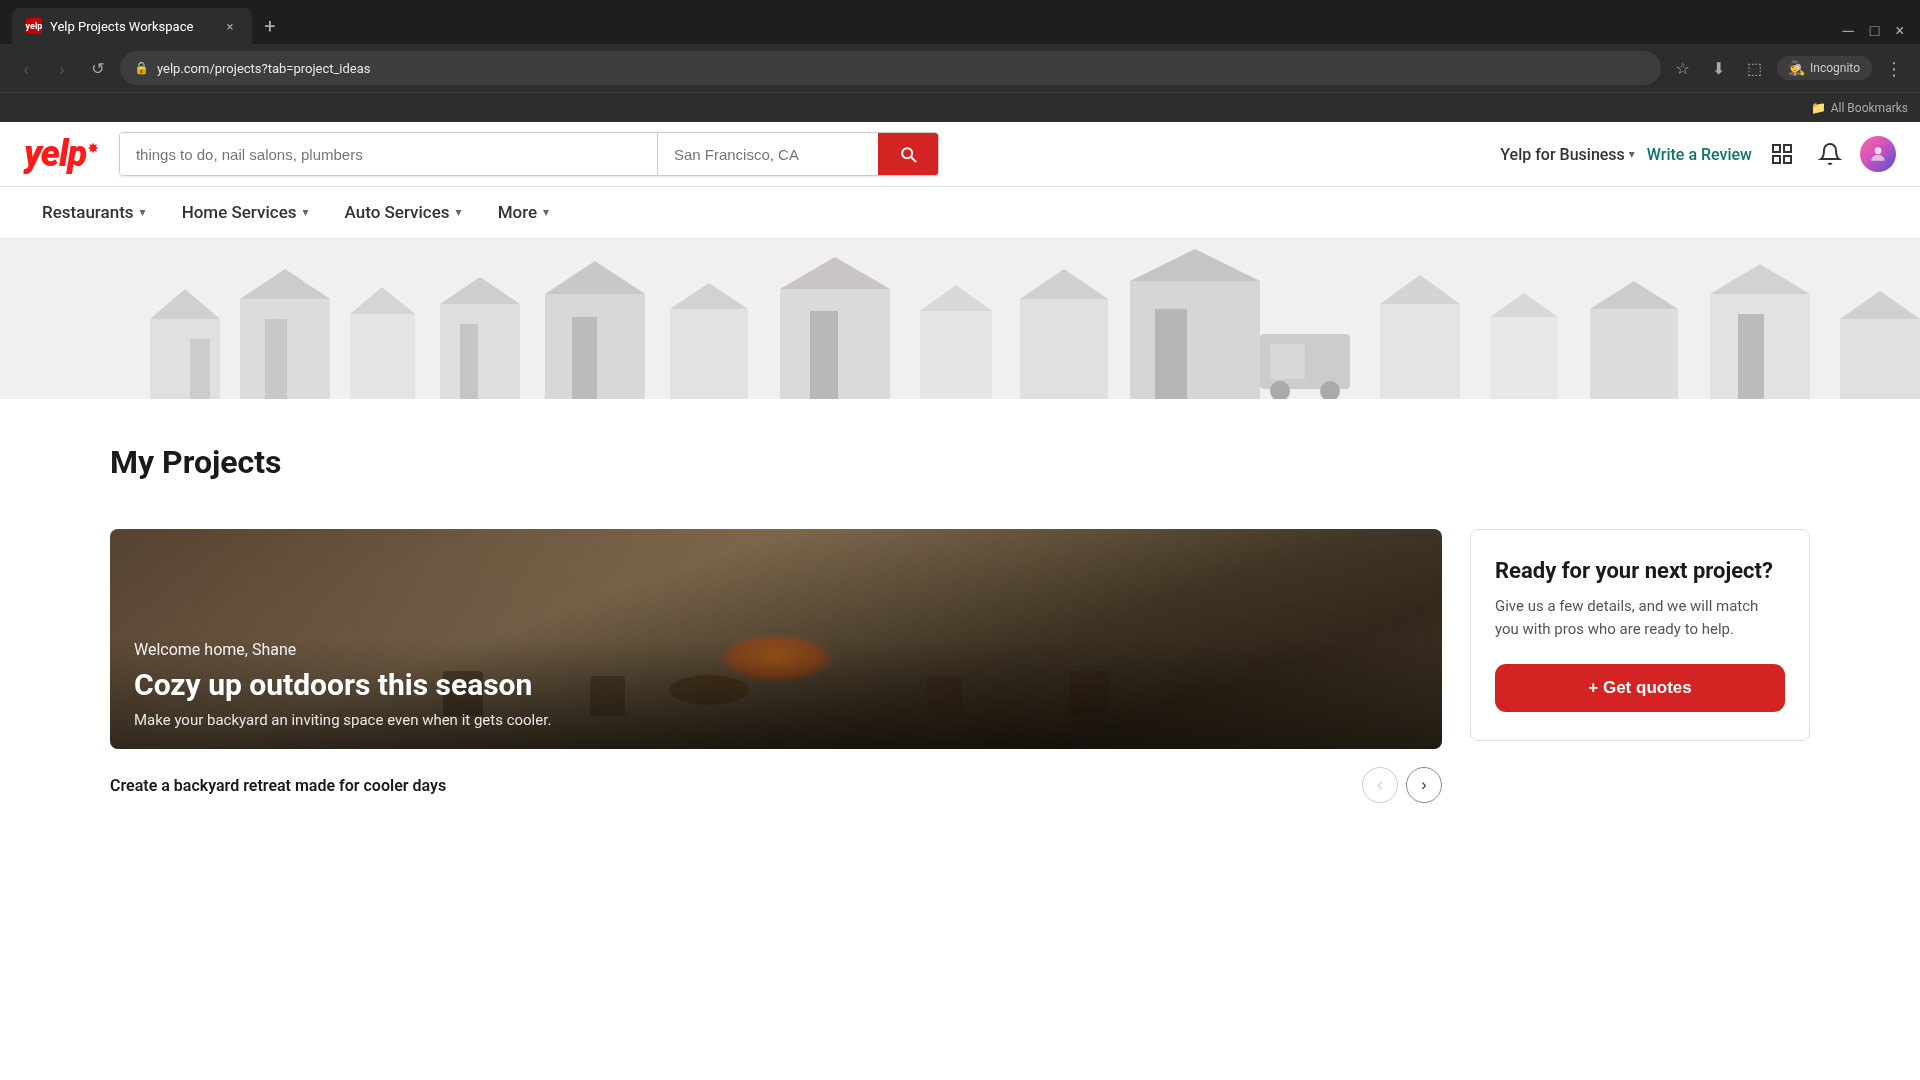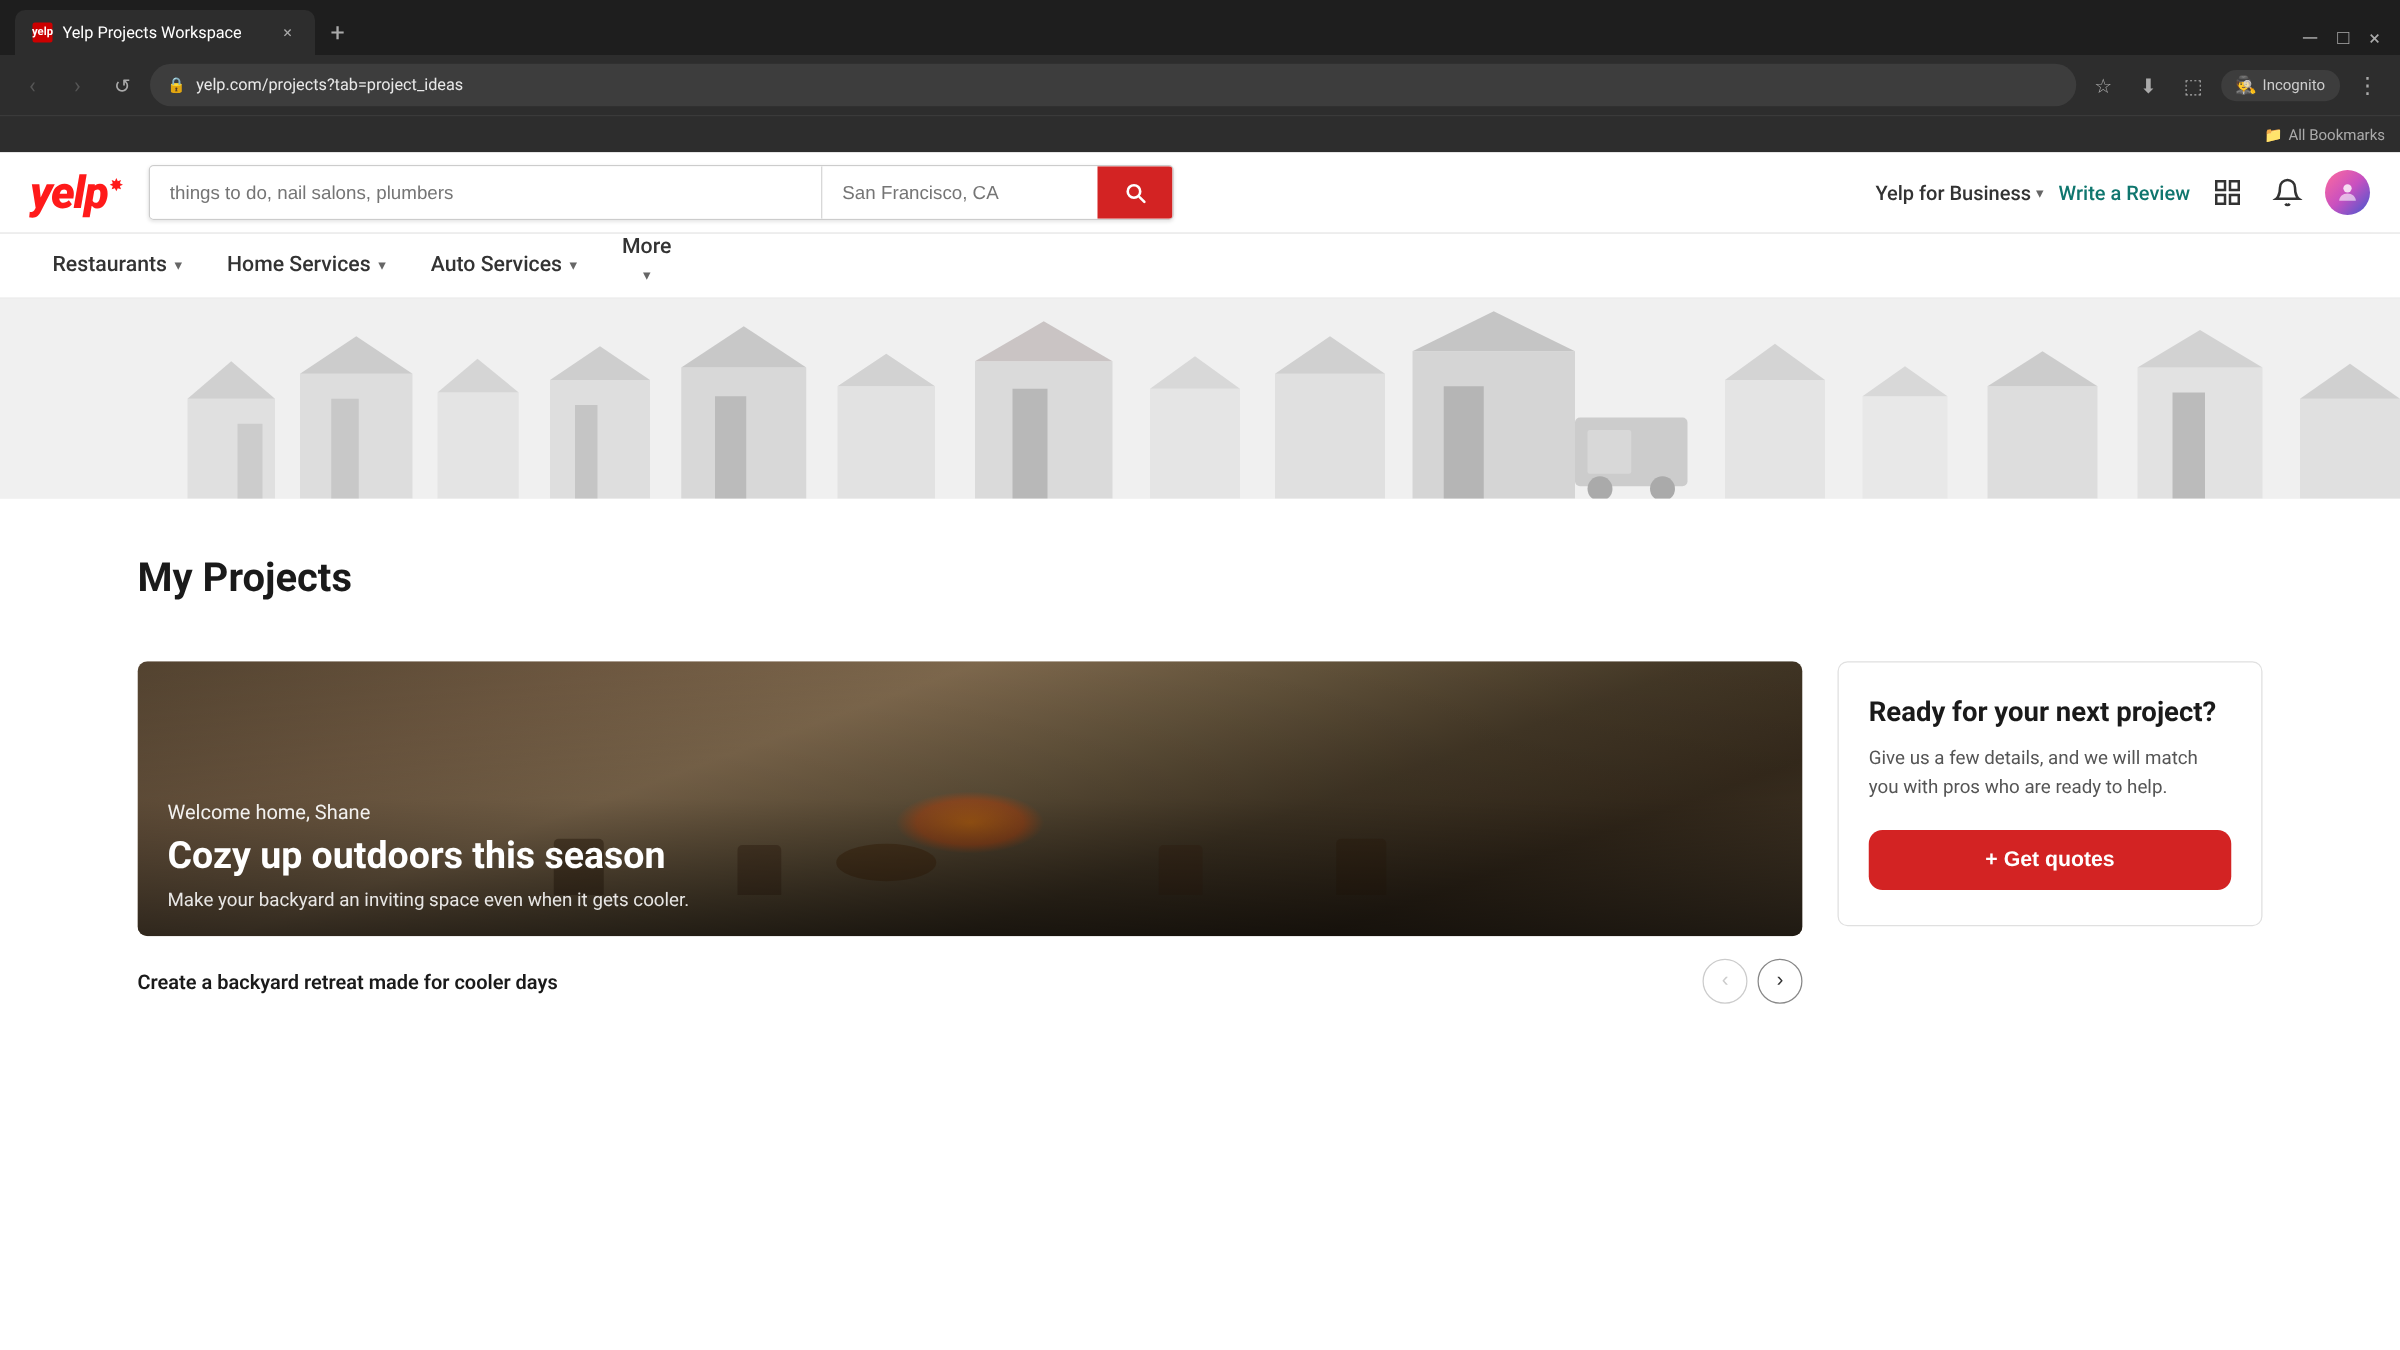--- a/index.html
+++ b/index.html
@@ -103,21 +103,21 @@
       <span style="font-size:12px; color:#666;">▾</span>
     </div>
     <div style="display:flex; align-items:center; gap:6px; padding:0 18px; height:100%; color:#333; font-size:17px; font-weight:500; cursor:pointer; border-bottom:2px solid transparent;">
       <span>Home Services</span>
       <span style="font-size:12px; color:#666;">▾</span>
     </div>
     <div style="display:flex; align-items:center; gap:6px; padding:0 18px; height:100%; color:#333; font-size:17px; font-weight:500; cursor:pointer; border-bottom:2px solid transparent;">
       <span>Auto Services</span>
       <span style="font-size:12px; color:#666;">▾</span>
     </div>
-    <div style="display:flex; align-items:center; gap:6px; padding:0 18px; height:100%; color:#333; font-size:17px; font-weight:500; cursor:pointer; border-bottom:2px solid transparent;flex-direction:column;">
+    <div style="display:flex; align-items:center; gap:6px; padding:0 18px; height:100%; color:#333; font-size:17px; font-weight:500; cursor:pointer; border-bottom:2px solid transparent;">
       <span>More</span>
       <span style="font-size:12px; color:#666;">▾</span>
     </div>
   </div>
 
   <div style="background:#f0f0f0; height:160px; position:relative; overflow:hidden;">
 
     <svg viewBox="0 0 1920 160" width="1920" height="160" style="position:absolute;bottom:0;left:0;">
 
       <rect x="150" y="80" width="70" height="80" fill="#e0e0e0"></rect>

